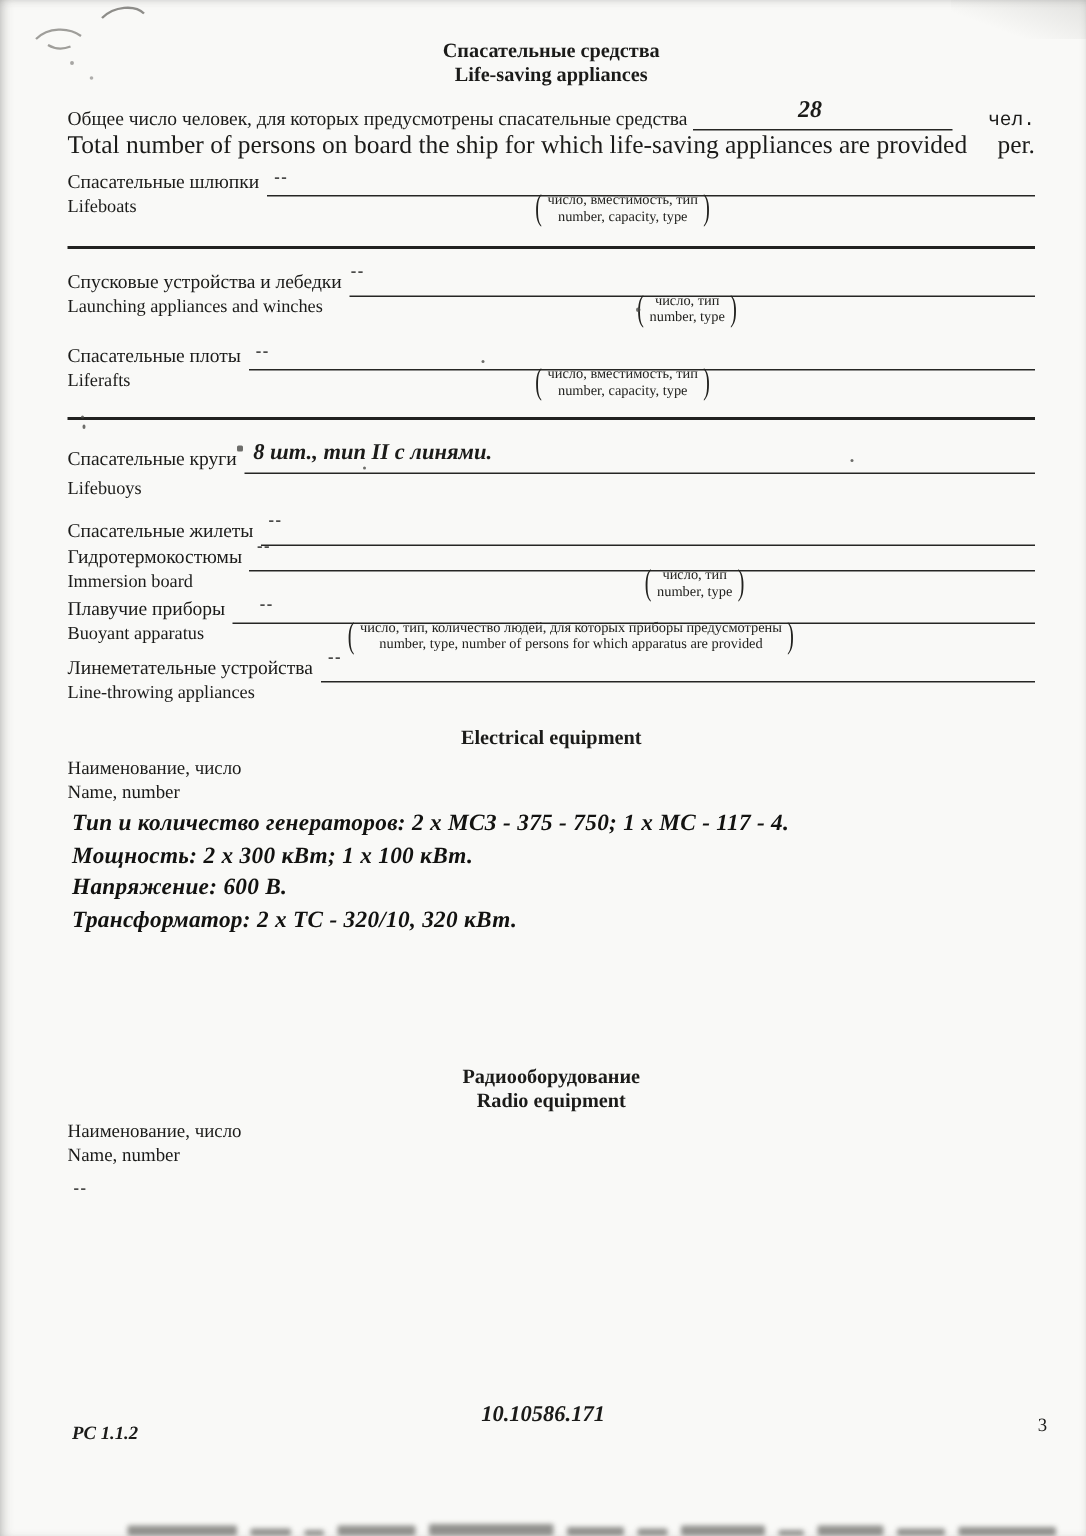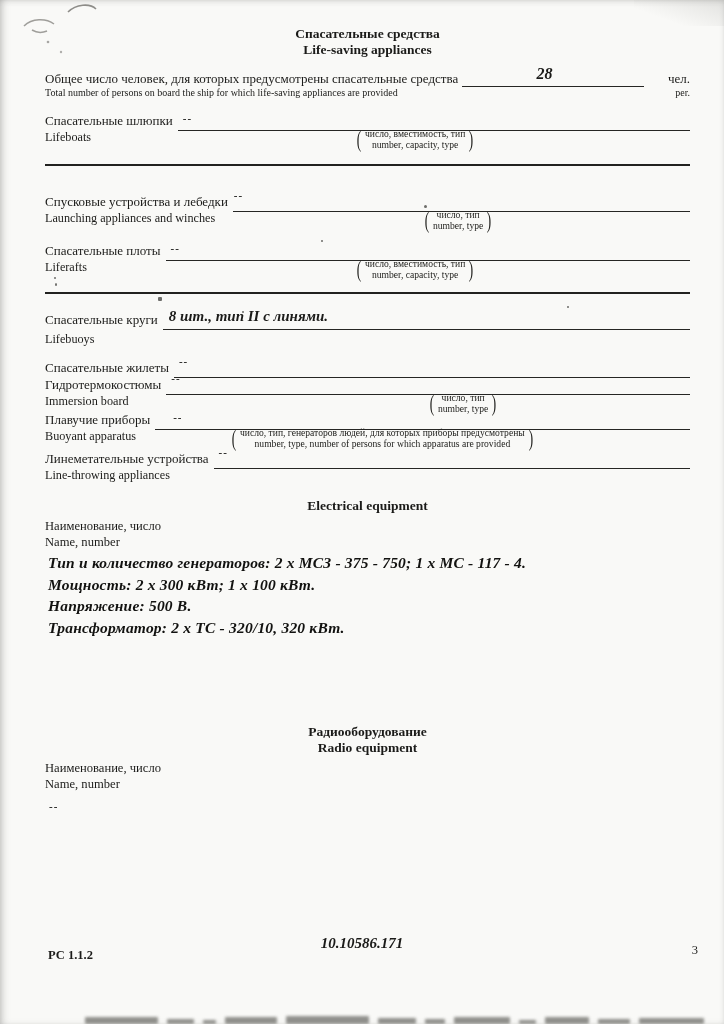--- a/index.html
+++ b/index.html
@@ -14,42 +14,42 @@
   }
   .content{padding:0 34px 0 45px;}
   .titleblock{text-align:center;font-weight:bold;font-size:13.5px;line-height:16px;}
   .titleblock.first{padding-top:26px;}
   
   .total{margin-top:12px;}
   .t1{display:flex;align-items:flex-end;font-size:13px;height:17px;}
   .t1 .lbl{white-space:nowrap;}
   .t1 .wline{flex:1;border-bottom:1.6px solid #262624;position:relative;height:17px;margin-left:4px;}
   .t1 .bigval{position:absolute;left:0;right:17px;top:-4px;text-align:center;font-weight:bold;font-style:italic;font-size:16px;}
-  .t1 .unit{margin-left:24px;white-space:nowrap;}
-  .t2{display:flex;font-size:10px;height:16px;align-items:flex-start;}
+  .t1 .unit{margin-left:24px;white-space:nowrap;font-family:Liberation Mono, monospace;}
+  .t2{display:flex;font-size:17px;height:16px;align-items:flex-start;}
   .t2 .sp{flex:1;}
   .t2 .unit{margin-left:16px;}
   
   .frow-top{display:flex;align-items:flex-start;font-size:13px;height:17px;}
   .frow-top .lbl{white-space:nowrap;}
   .frow-top .wline{flex:1;border-bottom:1.6px solid #262624;position:relative;height:17px;margin-left:5px;}
   .val-dash{position:absolute;left:5px;top:-1px;font-weight:bold;font-size:11px;letter-spacing:1px;}
   .val-hand{position:absolute;left:6px;top:-4px;font-weight:bold;font-style:italic;font-size:15px;white-space:nowrap;}
   .frow-bot{position:relative;font-size:12.2px;height:18px;}
   .hint{position:absolute;top:-2px;display:flex;align-items:center;color:#22221f;}
   .hint .par{font-size:24px;font-weight:300;line-height:22px;transform:scaleX(.55);}
   .hint .hl{display:flex;flex-direction:column;text-align:center;font-size:9.6px;line-height:11px;padding:0 2px;}
   .full-rule{border-bottom:2px solid #222220;height:0;}
   .taller .frow-top{height:20px;}
   
   .colhead{font-size:12.6px;line-height:16px;}
   .entries{margin-top:2px;font-weight:bold;font-style:italic;font-size:15.5px;line-height:21.5px;color:#121210;padding-left:3px;letter-spacing:.2px;}
   .radio-dash{margin-top:8px;font-weight:bold;font-size:11px;letter-spacing:1px;padding-left:4px;}
   
-  .footer-code{position:absolute;left:48px;top:948px;font-weight:bold;font-size:12.5px;}
+  .footer-code{position:absolute;left:48px;top:948px;font-weight:bold;font-size:12.5px;font-style:italic;}
   .footer-doc{position:absolute;left:0;right:0;top:935px;text-align:center;font-weight:bold;font-style:italic;font-size:15px;}
   .footer-page{position:absolute;right:26px;top:943px;font-size:12.5px;}
   
   .squiggle{position:absolute;left:6px;top:2px;}
   .smudge{position:absolute;left:85px;right:20px;bottom:0;height:13px;display:flex;align-items:flex-end;gap:9px;filter:blur(1.6px);opacity:.75;}
   .smudge i{display:block;background:#6e6e6a;border-radius:1px;}
   .noise{position:absolute;background:#4a4a46;border-radius:50%;opacity:.8;}
   .corner-shade{position:absolute;right:0;top:0;width:90px;height:26px;background:linear-gradient(200deg,rgba(120,120,116,.18),rgba(120,120,116,0) 70%);}
 </style>
 </head>
@@ -102,21 +102,21 @@
             <span>число, вместимость, тип</span>
             <span>number, capacity, type</span>
           </span>
           <span class="par">)</span>
         </span>
       </div>
     </div>
 
     <div class="full-rule" style="margin-top:16px"></div>
 
-    <div class="frow" style="margin-top:28px">
+    <div class="frow" style="margin-top:14px">
       <div class="frow-top">
         <span class="lbl">Спусковые устройства и лебедки</span>
         <span class="wline">
             <span class="val-dash" style="left:1px;top:-5px">--</span>
           </span>
       </div>
       <div class="frow-bot">
         <span>Launching appliances and winches</span>
         <span class="hint" style="left:378px">
           <span class="par">(</span>
@@ -197,21 +197,21 @@
         <span class="lbl">Плавучие приборы</span>
         <span class="wline">
             <span class="val-dash" style="left:18px">--</span>
           </span>
       </div>
       <div class="frow-bot">
         <span>Buoyant apparatus</span>
         <span class="hint" style="left:185px">
           <span class="par">(</span>
           <span class="hl">
-            <span>число, тип, генераторов людей, для которых приборы предусмотрены</span>
+            <span>число, тип, количество людей, для которых приборы предусмотрены</span>
             <span>number, type, number of persons for which apparatus are provided</span>
           </span>
           <span class="par">)</span>
         </span>
       </div>
     </div>
 
     <div class="frow" style="margin-top:4px">
       <div class="frow-top">
         <span class="lbl">Линеметательные устройства</span>
@@ -227,21 +227,21 @@
     <div class="titleblock" style="margin-top:12px">
       <div>Electrical equipment</div>
     </div>
     <div class="colhead" style="margin-top:4px">
       <div>Наименование, число</div>
       <div>Name, number</div>
     </div>
     <div class="entries">
       <div>Тип и количество генераторов: 2 х МСЗ - 375 - 750; 1 х МС - 117 - 4.</div>
       <div>Мощность: 2 х 300 кВт; 1 х 100 кВт.</div>
-      <div>Напряжение: 500 В.</div>
+      <div>Напряжение: 600 В.</div>
       <div>Трансформатор: 2 х ТС - 320/10, 320 кВт.</div>
     </div>
 
     <div class="titleblock" style="margin-top:86px">
       <div>Радиооборудование</div>
       <div>Radio equipment</div>
     </div>
     <div class="colhead" style="margin-top:4px">
       <div>Наименование, число</div>
       <div>Name, number</div>

